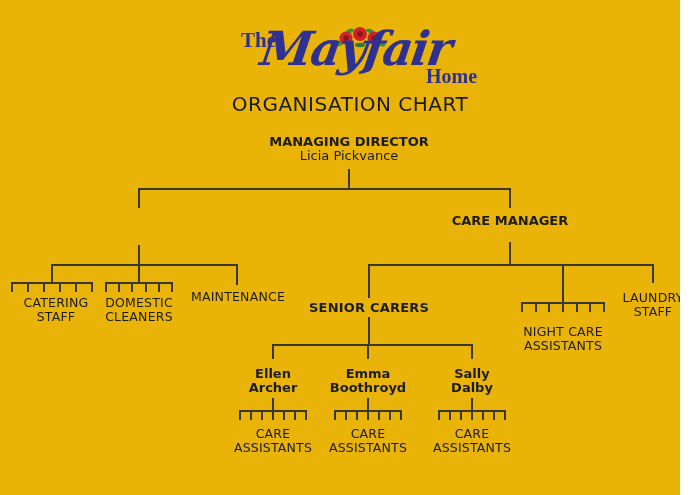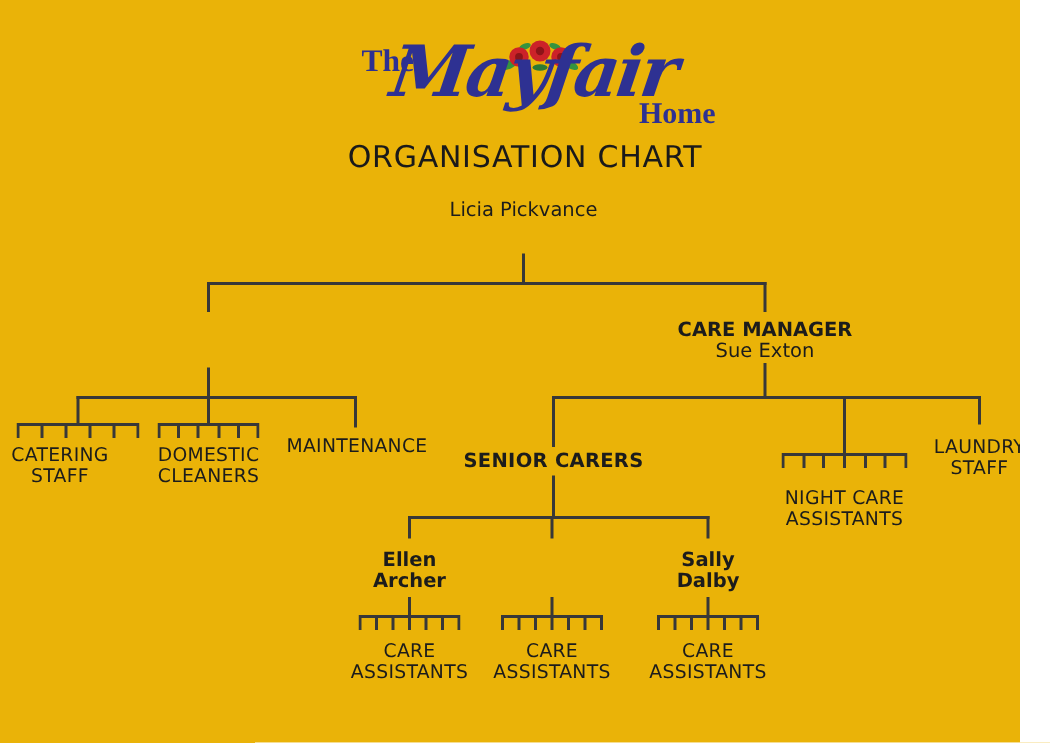--- a/index.html
+++ b/index.html
@@ -70,46 +70,46 @@
     <circle cx="13" cy="12" r="2.6" fill="#8d1418"></circle>
     <circle cx="27" cy="8" r="2.8" fill="#8d1418"></circle>
     <circle cx="41" cy="12" r="2.6" fill="#8d1418"></circle>
   </svg>
   <span class="logo-brand">Mayfair</span>
   <span class="logo-home">Home</span>
 
   <div class="page-title">ORGANISATION CHART</div>
 
   <div class="node" style="left:349px;top:134px;">
+    <div class="role">MANAGING DIRECTOR</div>
     <div class="person">Licia Pickvance</div>
   </div>
 
   <i class="ln" style="left:348px;top:169px;width:2px;height:20px;"></i>
   <i class="ln" style="left:138px;top:188px;width:373px;height:2px;"></i>
   <i class="ln" style="left:138px;top:188px;width:2px;height:20px;"></i>
   <i class="ln" style="left:509px;top:188px;width:2px;height:20px;"></i>
 
   <div class="node" style="left:510px;top:213px;">
     <div class="role">CARE MANAGER</div>
-    <div class="person">Sue Exton</div>
   </div>
 
   <i class="ln" style="left:138px;top:245px;width:2px;height:21px;"></i>
   <i class="ln" style="left:51px;top:264px;width:187px;height:2px;"></i>
   <i class="ln" style="left:51px;top:264px;width:2px;height:19px;"></i>
   <i class="ln" style="left:138px;top:264px;width:2px;height:19px;"></i>
   <i class="ln" style="left:236px;top:264px;width:2px;height:21px;"></i>
 
   <svg class="comb" style="left:11px;top:282px;" width="82" height="11" viewBox="0 0 82 11">
     <path d="M0,1 H82 M1,1 V10 M17,1 V10 M33,1 V10 M49,1 V10 M65,1 V10 M81,1 V10"></path>
   </svg>
   <svg class="comb" style="left:105px;top:282px;" width="68" height="11" viewBox="0 0 68 11">
     <path d="M0,1 H68 M1,1 V10 M14,1 V10 M27,1 V10 M41,1 V10 M54,1 V10 M67,1 V10"></path>
   </svg>
-  <div class="team-label" style="left:40px;top:296px;">CATERING
+  <div class="team-label" style="left:56px;top:296px;">CATERING
 STAFF</div>
   <div class="team-label" style="left:139px;top:296px;">DOMESTIC
 CLEANERS</div>
   <div class="team-label" style="left:238px;top:290px;">MAINTENANCE</div>
 
   <i class="ln" style="left:509px;top:242px;width:2px;height:24px;"></i>
   <i class="ln" style="left:368px;top:264px;width:286px;height:2px;"></i>
   <i class="ln" style="left:368px;top:264px;width:2px;height:34px;"></i>
   <i class="ln" style="left:562px;top:264px;width:2px;height:39px;"></i>
   <i class="ln" style="left:652px;top:264px;width:2px;height:19px;"></i>
@@ -124,20 +124,22 @@
 STAFF</div>
 
   <i class="ln" style="left:368px;top:317px;width:2px;height:29px;"></i>
   <i class="ln" style="left:272px;top:344px;width:201px;height:2px;"></i>
   <i class="ln" style="left:272px;top:344px;width:2px;height:15px;"></i>
   <i class="ln" style="left:367px;top:344px;width:2px;height:15px;"></i>
   <i class="ln" style="left:471px;top:344px;width:2px;height:15px;"></i>
 
   <div class="person-label" style="left:273px;top:367px;">Ellen
 Archer</div>
+  <div class="person-label" style="left:368px;top:367px;">Emma
+Boothroyd</div>
   <div class="person-label" style="left:472px;top:367px;">Sally
 Dalby</div>
 
   <i class="ln" style="left:272px;top:398px;width:2px;height:13px;"></i>
   <i class="ln" style="left:367px;top:398px;width:2px;height:13px;"></i>
   <i class="ln" style="left:471px;top:398px;width:2px;height:13px;"></i>
 
   <svg class="comb" style="left:239px;top:410px;" width="68" height="11" viewBox="0 0 68 11">
     <path d="M0,1 H68 M1,1 V10 M12,1 V10 M23,1 V10 M34,1 V10 M45,1 V10 M56,1 V10 M67,1 V10"></path>
   </svg>

